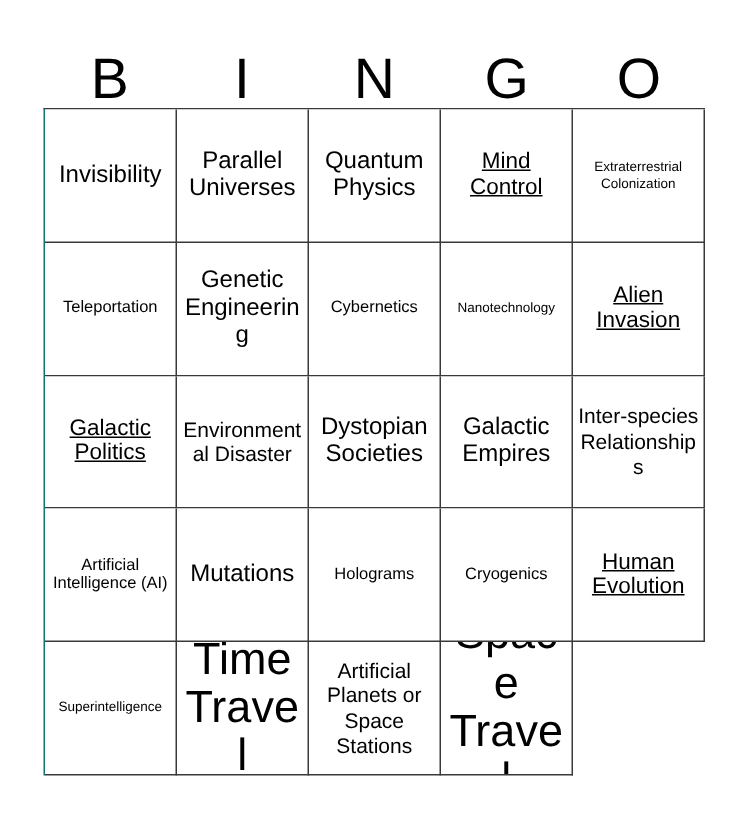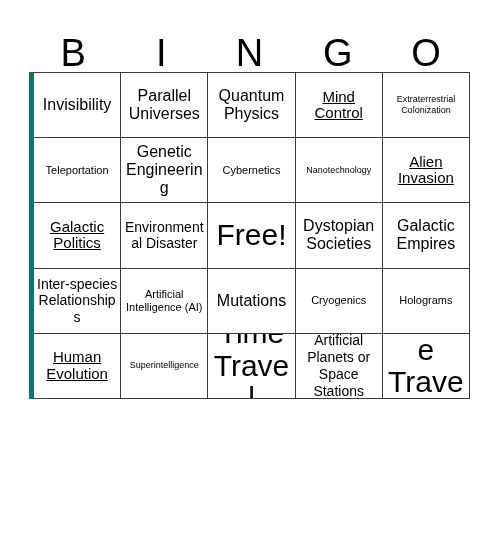--- a/index.html
+++ b/index.html
@@ -43,26 +43,26 @@
     letter-spacing: 0;
     color: #000000;
   }
 
   
   #bingo-grid {
     position: absolute;
     left: 29px;
     top: 72px;
     width: 441px;
-    height: 327px;
+    height: 445px;
     display: grid;
     grid-template-columns: repeat(5, 1fr);
     grid-template-rows: repeat(5, 1fr);
     border-top: 1px solid #3a3a3a;
-    border-left: 5px solid #0f766e;
+    border-left: 1px solid #0f766e;
     box-sizing: border-box;
     background: #ffffff;
   }
   .bingo-cell {
     border-right: 1px solid #3a3a3a;
     border-bottom: 1px solid #3a3a3a;
     box-sizing: border-box;
     display: flex;
     align-items: center;
     justify-content: center;
@@ -131,42 +131,39 @@
       <div class="bingo-cell">
         <span class="cell-text fs-lg">Alien Invasion</span>
       </div>
       <div class="bingo-cell">
         <span class="cell-text fs-lg">Galactic Politics</span>
       </div>
       <div class="bingo-cell">
         <span class="cell-text fs-xs">Environmental Disaster</span>
       </div>
       <div class="bingo-cell">
-        <span class="cell-text fs-xl">Free!</span>
-      </div>
-      <div class="bingo-cell">
         <span class="cell-text fs-md">Dystopian Societies</span>
       </div>
       <div class="bingo-cell">
         <span class="cell-text fs-md">Galactic Empires</span>
       </div>
       <div class="bingo-cell">
         <span class="cell-text fs-xs">Inter-species Relationships</span>
       </div>
       <div class="bingo-cell">
         <span class="cell-text fs-sm">Artificial Intelligence (AI)</span>
       </div>
       <div class="bingo-cell">
         <span class="cell-text fs-md">Mutations</span>
       </div>
       <div class="bingo-cell">
-        <span class="cell-text fs-sm">Cryogenics</span>
+        <span class="cell-text fs-sm">Holograms</span>
       </div>
       <div class="bingo-cell">
-        <span class="cell-text fs-sm">Holograms</span>
+        <span class="cell-text fs-sm">Cryogenics</span>
       </div>
       <div class="bingo-cell">
         <span class="cell-text fs-lg">Human Evolution</span>
       </div>
       <div class="bingo-cell">
         <span class="cell-text fs-xxs">Superintelligence</span>
       </div>
       <div class="bingo-cell">
         <span class="cell-text fs-xl">Time Travel</span>
       </div>

